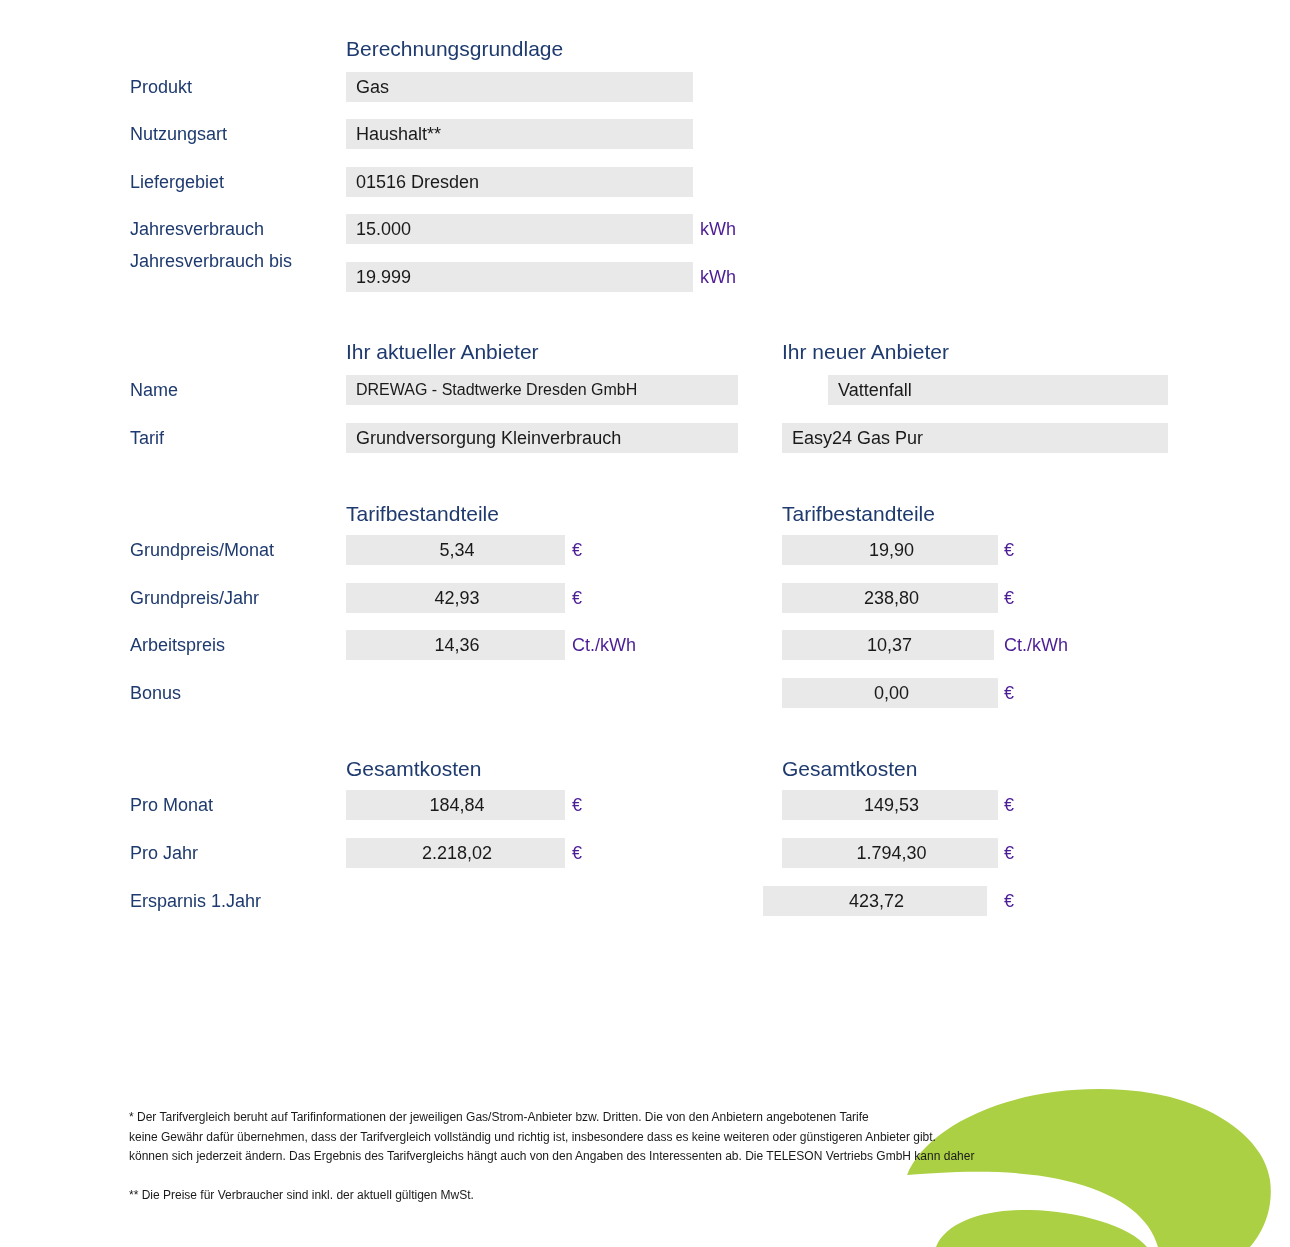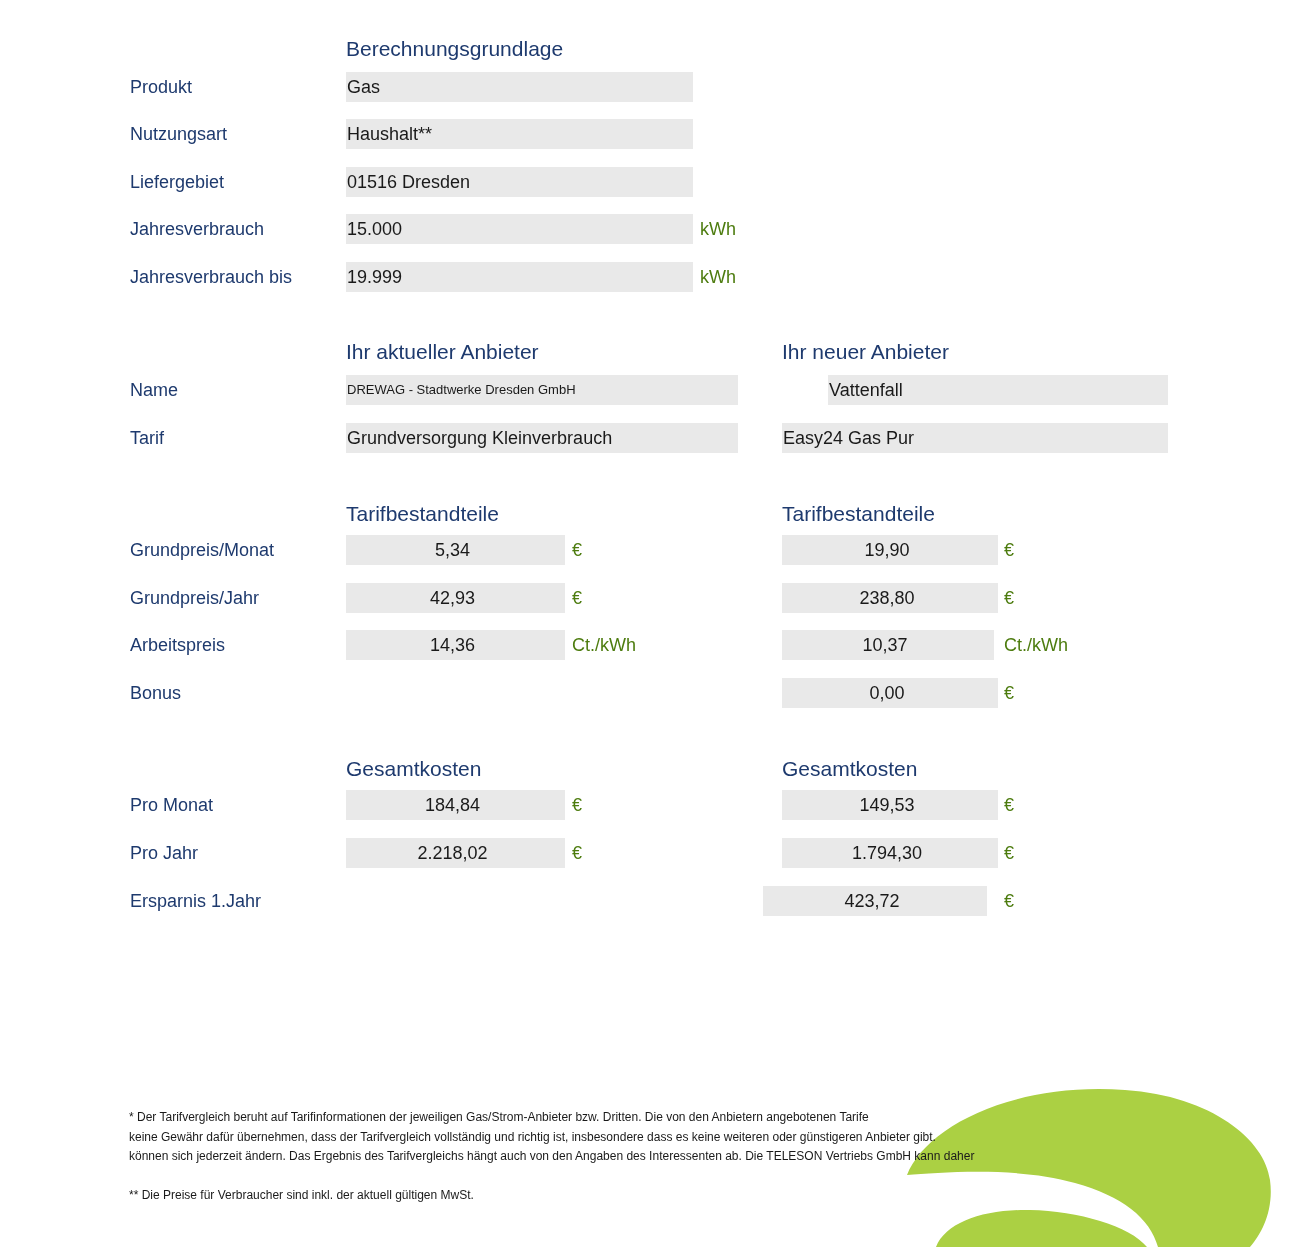--- a/index.html
+++ b/index.html
@@ -2,24 +2,24 @@
 <html><head>
 <meta charset="utf-8">
 <style>
   html,body { margin:0; padding:0; background:#ffffff; }
   body { font-family:"Liberation Sans", sans-serif; }
   .page { position:relative; width:1290px; height:1247px; background:#ffffff; overflow:hidden; }
 
   .h   { position:absolute; z-index:1; font-size:21px; line-height:1; color:#1e3a6e; white-space:nowrap; }
   .lbl { position:absolute; z-index:1; left:130px; font-size:18px; line-height:30px; color:#1e3a6e; white-space:nowrap; }
   .box { position:absolute; z-index:1; height:30px; box-sizing:border-box; background:#e9e9e9;
-         font-size:18px; line-height:30px; color:#1a1a1a; padding:0 7px 0 1px; white-space:nowrap; overflow:hidden; }
+         font-size:18px; line-height:30px; color:#1a1a1a; padding:0 7px 0 10px; white-space:nowrap; overflow:hidden; }
   .box.num { text-align:center; }
-  .box.small { font-size:13px; }
-  .unit { position:absolute; z-index:1; font-size:18px; line-height:30px; color:#4d7c0f; white-space:nowrap; }
+  .box.small { font-size:16px; }
+  .unit { position:absolute; z-index:1; font-size:18px; line-height:30px; color:#4c1d95; white-space:nowrap; }
   .fn  { position:absolute; z-index:2; left:129px; font-size:12px; line-height:19.5px; color:#1a1a1a; white-space:nowrap; }
   .logo-svg { position:absolute; left:900px; top:1070px; width:390px; height:177px; z-index:0; }
 </style>
 </head>
 <body>
 
 <div class="page">
 
   <svg class="logo-svg" viewBox="0 0 390 177" aria-hidden="true">
     <path d="M 7 105 C 25 58 110 12 225 20 C 312 26 365 70 370 110 C 374 140 362 163 350 177 L 258 177 C 250 148 222 126 175 113 C 115 96 40 103 7 105 Z" fill="#abd043"></path>
@@ -34,21 +34,21 @@
   <div class="lbl" style="top:119px">Nutzungsart</div>
   <div class="box" style="top:119px;left:346px;width:347px">Haushalt**</div>
 
   <div class="lbl" style="top:167px">Liefergebiet</div>
   <div class="box" style="top:167px;left:346px;width:347px">01516 Dresden</div>
 
   <div class="lbl" style="top:214px">Jahresverbrauch</div>
   <div class="box" style="top:214px;left:346px;width:347px">15.000</div>
   <div class="unit" style="top:214px;left:700px">kWh</div>
 
-  <div class="lbl" style="top:262px">Jahresverbrauch bis</div>
+  <div class="lbl" style="top:246px">Jahresverbrauch bis</div>
   <div class="box" style="top:262px;left:346px;width:347px">19.999</div>
   <div class="unit" style="top:262px;left:700px">kWh</div>
 
   <div class="h" style="top:341px;left:346px">Ihr aktueller Anbieter</div>
   <div class="h" style="top:341px;left:782px">Ihr neuer Anbieter</div>
 
   <div class="lbl" style="top:375px">Name</div>
   <div class="box small" style="top:375px;left:346px;width:392px">DREWAG - Stadtwerke Dresden GmbH</div>
   <div class="box" style="top:375px;left:828px;width:340px">Vattenfall</div>
 

